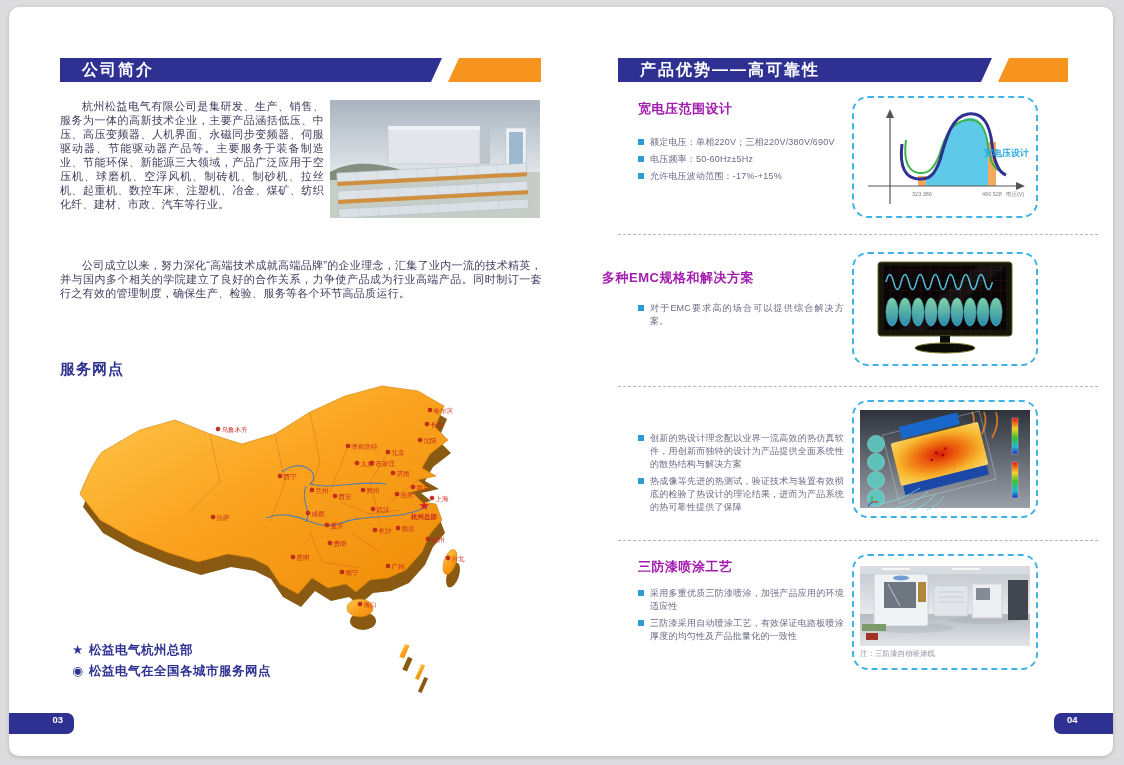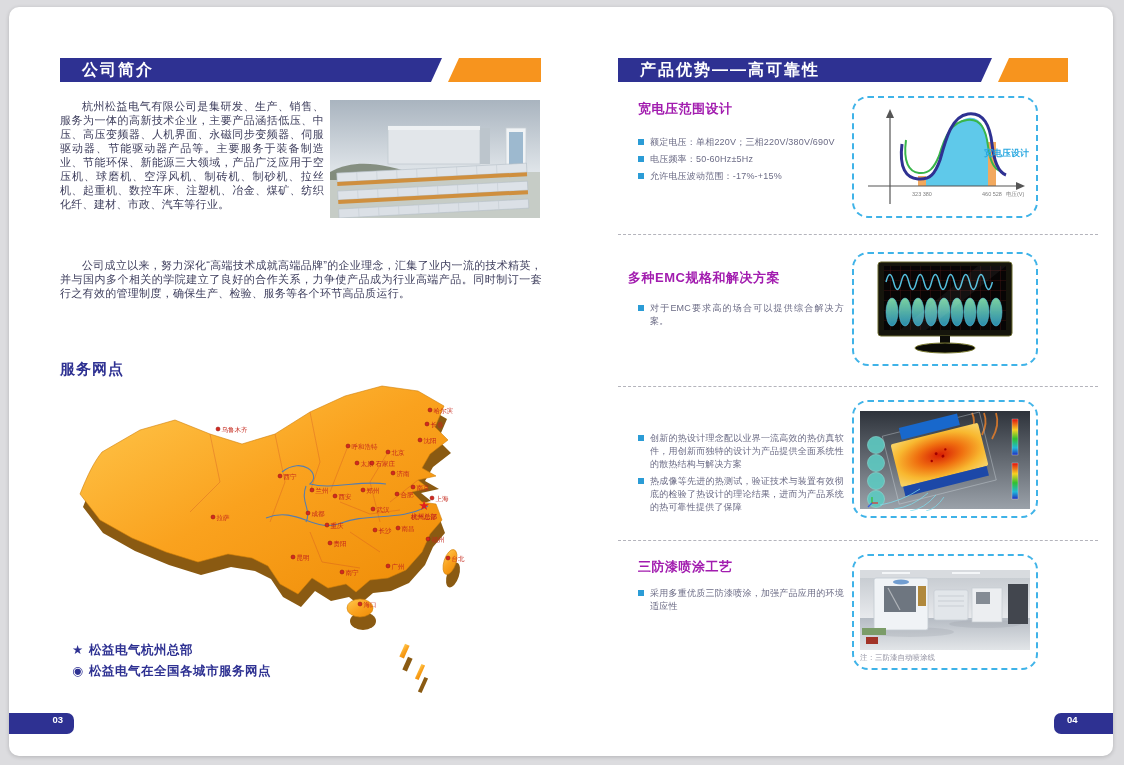--- a/index.html
+++ b/index.html
@@ -39,21 +39,21 @@
   .pill-right{right:11px;width:59px;border-radius:7px 0 0 7px;text-align:left;padding-left:13px;}
   
   .sec-title{position:absolute;margin:0;font-size:13px;font-weight:bold;color:#a21caf;
              letter-spacing:.5px;white-space:nowrap;}
   .bullets{position:absolute;width:206px;}
   .bullet{display:flex;margin-bottom:4px;}
   .sq{flex:0 0 auto;width:6px;height:6px;background:#2b9cd6;margin:3px 6px 0 0;}
   .bullet-text{font-size:9px;line-height:13px;color:#6b6b85;text-align:justify;letter-spacing:.2px;}
   .card{position:absolute;left:852px;width:186px;border:2px dashed #3fb3e8;border-radius:16px;
         background:#fff;box-sizing:border-box;padding:5px;display:flex;flex-direction:column;
-        align-items:center;justify-content:flex-end;}
+        align-items:center;justify-content:center;}
   .divider{position:absolute;left:618px;width:480px;border-top:1.5px dashed #b4b4bc;}
   .caption{width:170px;font-size:7.5px;color:#9090a0;margin-top:2px;text-align:left;}
   .fig-tick{font-size:5.5px;fill:#808080;text-anchor:middle;}
   .fig-axis{font-size:5.5px;fill:#808080;}
   .fig-label{font-size:9px;fill:#29a8e0;font-weight:bold;}
 </style>
 </head>
 <body>
 
 <div class="canvas">
@@ -254,21 +254,21 @@
       <polygon points="26,14 30,5 34,14" fill="#555"></polygon>
       <text class="fig-tick" x="62" y="92">323 380</text>
       <text class="fig-tick" x="132" y="92">460 528</text>
       <text class="fig-axis" x="146" y="92">电压(V)</text>
       <text class="fig-label" x="124" y="52">宽电压设计</text>
     </svg>
   </div>
 
   <div class="divider" style="top:234px;"></div>
 
-  <h4 class="sec-title" style="left:628px;top:269px;">多种EMC规格和解决方案</h4>
+  <h4 class="sec-title" style="left:602px;top:269px;">多种EMC规格和解决方案</h4>
   <div class="bullets" style="left:638px;top:302px;">
     <div class="bullet">
         <span class="sq"></span>
         <span class="bullet-text">对于EMC要求高的场合可以提供综合解决方案。</span>
       </div>
   </div>
   <div class="card" style="top:252px;height:114px;">
     <svg width="170" height="100" viewBox="0 0 170 98">
       <defs>
         <pattern id="grid" width="10" height="10" patternUnits="userSpaceOnUse">
@@ -371,20 +371,24 @@
     </svg>
   </div>
 
   <div class="divider" style="top:540px;"></div>
 
   <h4 class="sec-title" style="left:638px;top:558px;">三防漆喷涂工艺</h4>
   <div class="bullets" style="left:638px;top:587px;">
     <div class="bullet">
         <span class="sq"></span>
         <span class="bullet-text">采用多重优质三防漆喷涂，加强产品应用的环境适应性</span>
+      </div>
+    <div class="bullet">
+        <span class="sq"></span>
+        <span class="bullet-text">三防漆采用自动喷涂工艺，有效保证电路板喷涂厚度的均匀性及产品批量化的一致性</span>
       </div>
   </div>
   <div class="card" style="top:554px;height:116px;">
     <svg width="170" height="82" viewBox="0 0 170 80">
       <defs>
         <linearGradient id="g-wall" x1="0" y1="0" x2="0" y2="1">
           <stop offset="0" stop-color="#c2c7cd"></stop>
             <stop offset="1" stop-color="#e8eaed"></stop>
         </linearGradient>
         <linearGradient id="g-floor" x1="0" y1="0" x2="0" y2="1">

